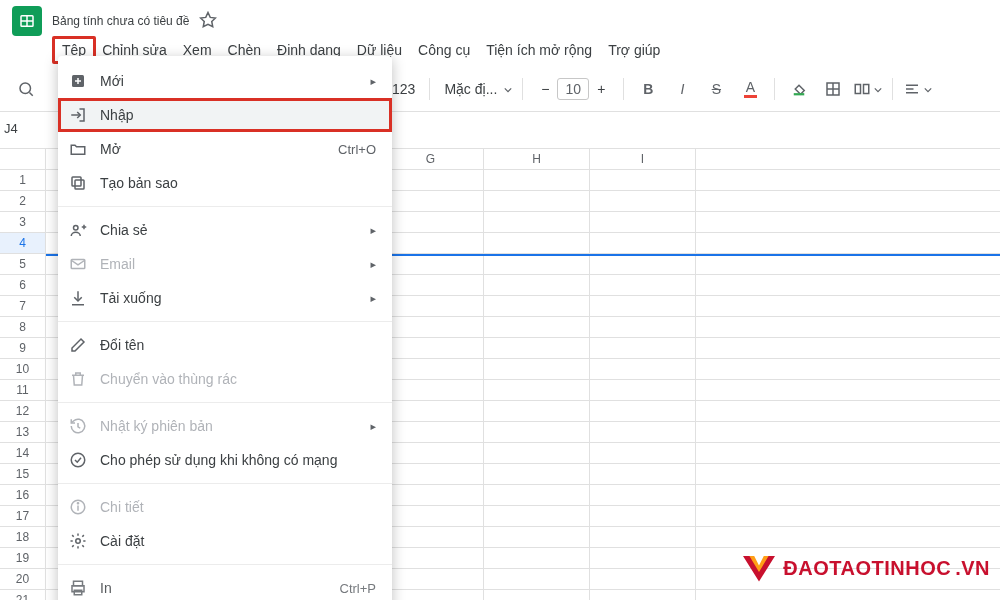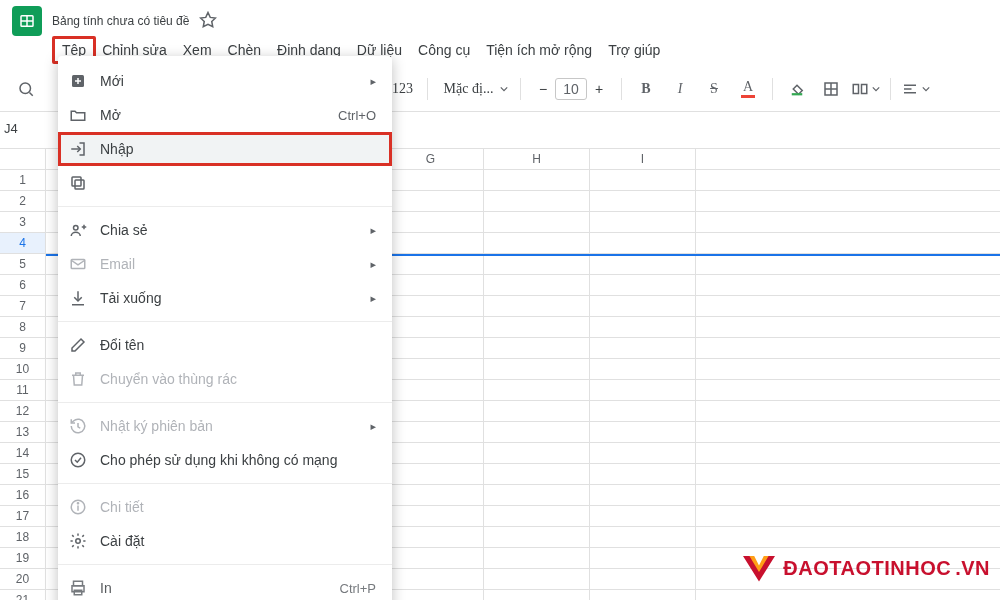--- a/index.html
+++ b/index.html
@@ -21,21 +21,21 @@
   .star-icon{color:var(--muted);}
 
   
   .menubar{display:flex;align-items:center;gap:0;margin-top:2px;margin-left:54px;}
   .menu-item{padding:4px 8px;color:#3c4043;font-size:14px;cursor:pointer;border-radius:2px;}
   .menu-item.active{position:relative;}
   .menu-item.active::after{content:"";position:absolute;inset:-2px -2px -2px -2px;border:3px solid var(--highlight);border-radius:2px;pointer-events:none;}
 
   
   .toolbar{display:flex;align-items:center;gap:6px;padding:6px 12px;border-bottom:1px solid var(--border);color:var(--muted);margin-top:4px;height:46px;}
-  .tool-btn{display:flex;align-items:center;justify-content:center;min-width:28px;height:28px;border-radius:4px;color:#5f6368;cursor:pointer;font-family:Liberation Serif, serif;}
+  .tool-btn{display:flex;align-items:center;justify-content:center;min-width:28px;height:28px;border-radius:4px;color:#5f6368;cursor:pointer;}
   .tool-btn svg{width:18px;height:18px;}
   .tool-text{padding:0 4px;color:#3c4043;}
   .sep{width:1px;height:22px;background:var(--border);margin:0 4px;}
   .font-size-group{display:flex;align-items:center;gap:0;}
   .size-btn{width:24px;height:24px;display:flex;align-items:center;justify-content:center;border:1px solid transparent;border-radius:3px;color:#3c4043;cursor:pointer;}
   .size-box{width:32px;height:22px;border:1px solid #c7c7c7;border-radius:3px;display:flex;align-items:center;justify-content:center;}
 
   
   .name-row{display:flex;align-items:flex-start;padding:6px 4px 0 0;}
   .name-box{width:46px;padding:3px 4px;color:#3c4043;font-size:13px;}
@@ -418,46 +418,47 @@
     <span class="mi">
         <svg viewBox="0 0 24 24" fill="currentColor">
           <rect x="4" y="4" width="16" height="16" rx="2"></rect>
           <line x1="12" y1="8" x2="12" y2="16" stroke="#fff" stroke-width="2"></line>
           <line x1="8" y1="12" x2="16" y2="12" stroke="#fff" stroke-width="2"></line>
         </svg>
       </span>
     <span class="label">Mới</span>
     <span class="arrow">▸</span>
   </div>
-  <div class="menu-row">
-    <span class="mi">
-        <svg viewBox="0 0 24 24" fill="none" stroke="currentColor" stroke-width="2">
-          <path d="M3 7h5l2 2h11v10H3z"></path>
-        </svg>
-      </span>
-    <span class="label">Mở</span>
-    <span class="shortcut">Ctrl+O</span>
-  </div>
   <div class="menu-row hovered highlighted">
     <span class="mi">
         <svg viewBox="0 0 24 24" fill="none" stroke="currentColor" stroke-width="2">
           <path d="M14 4h6v16h-6"></path>
           <path d="M3 12h12"></path>
           <path d="M11 8l4 4-4 4"></path>
         </svg>
       </span>
     <span class="label">Nhập</span>
   </div>
   <div class="menu-row">
     <span class="mi">
         <svg viewBox="0 0 24 24" fill="none" stroke="currentColor" stroke-width="2">
+          <path d="M3 7h5l2 2h11v10H3z"></path>
+        </svg>
+      </span>
+    <span class="label">Mở</span>
+    <span class="shortcut">Ctrl+O</span>
+  </div>
+  <div class="menu-row">
+    <span class="mi">
+        <svg viewBox="0 0 24 24" fill="none" stroke="currentColor" stroke-width="2">
           <rect x="8" y="8" width="12" height="12" rx="1"></rect>
           <rect x="4" y="4" width="12" height="12" rx="1"></rect>
         </svg>
       </span>
+    <span class="label">Tạo bản sao</span>
   </div>
   <div class="menu-sep"></div>
   <div class="menu-row">
     <span class="mi">
         <svg viewBox="0 0 24 24" fill="none" stroke="currentColor" stroke-width="2">
           <circle cx="9" cy="9" r="3"></circle>
           <path d="M3 20c0-3 3-5 6-5s6 2 6 5"></path>
           <line x1="17" y1="8" x2="23" y2="8"></line>
           <line x1="20" y1="5" x2="20" y2="11"></line>
         </svg>

